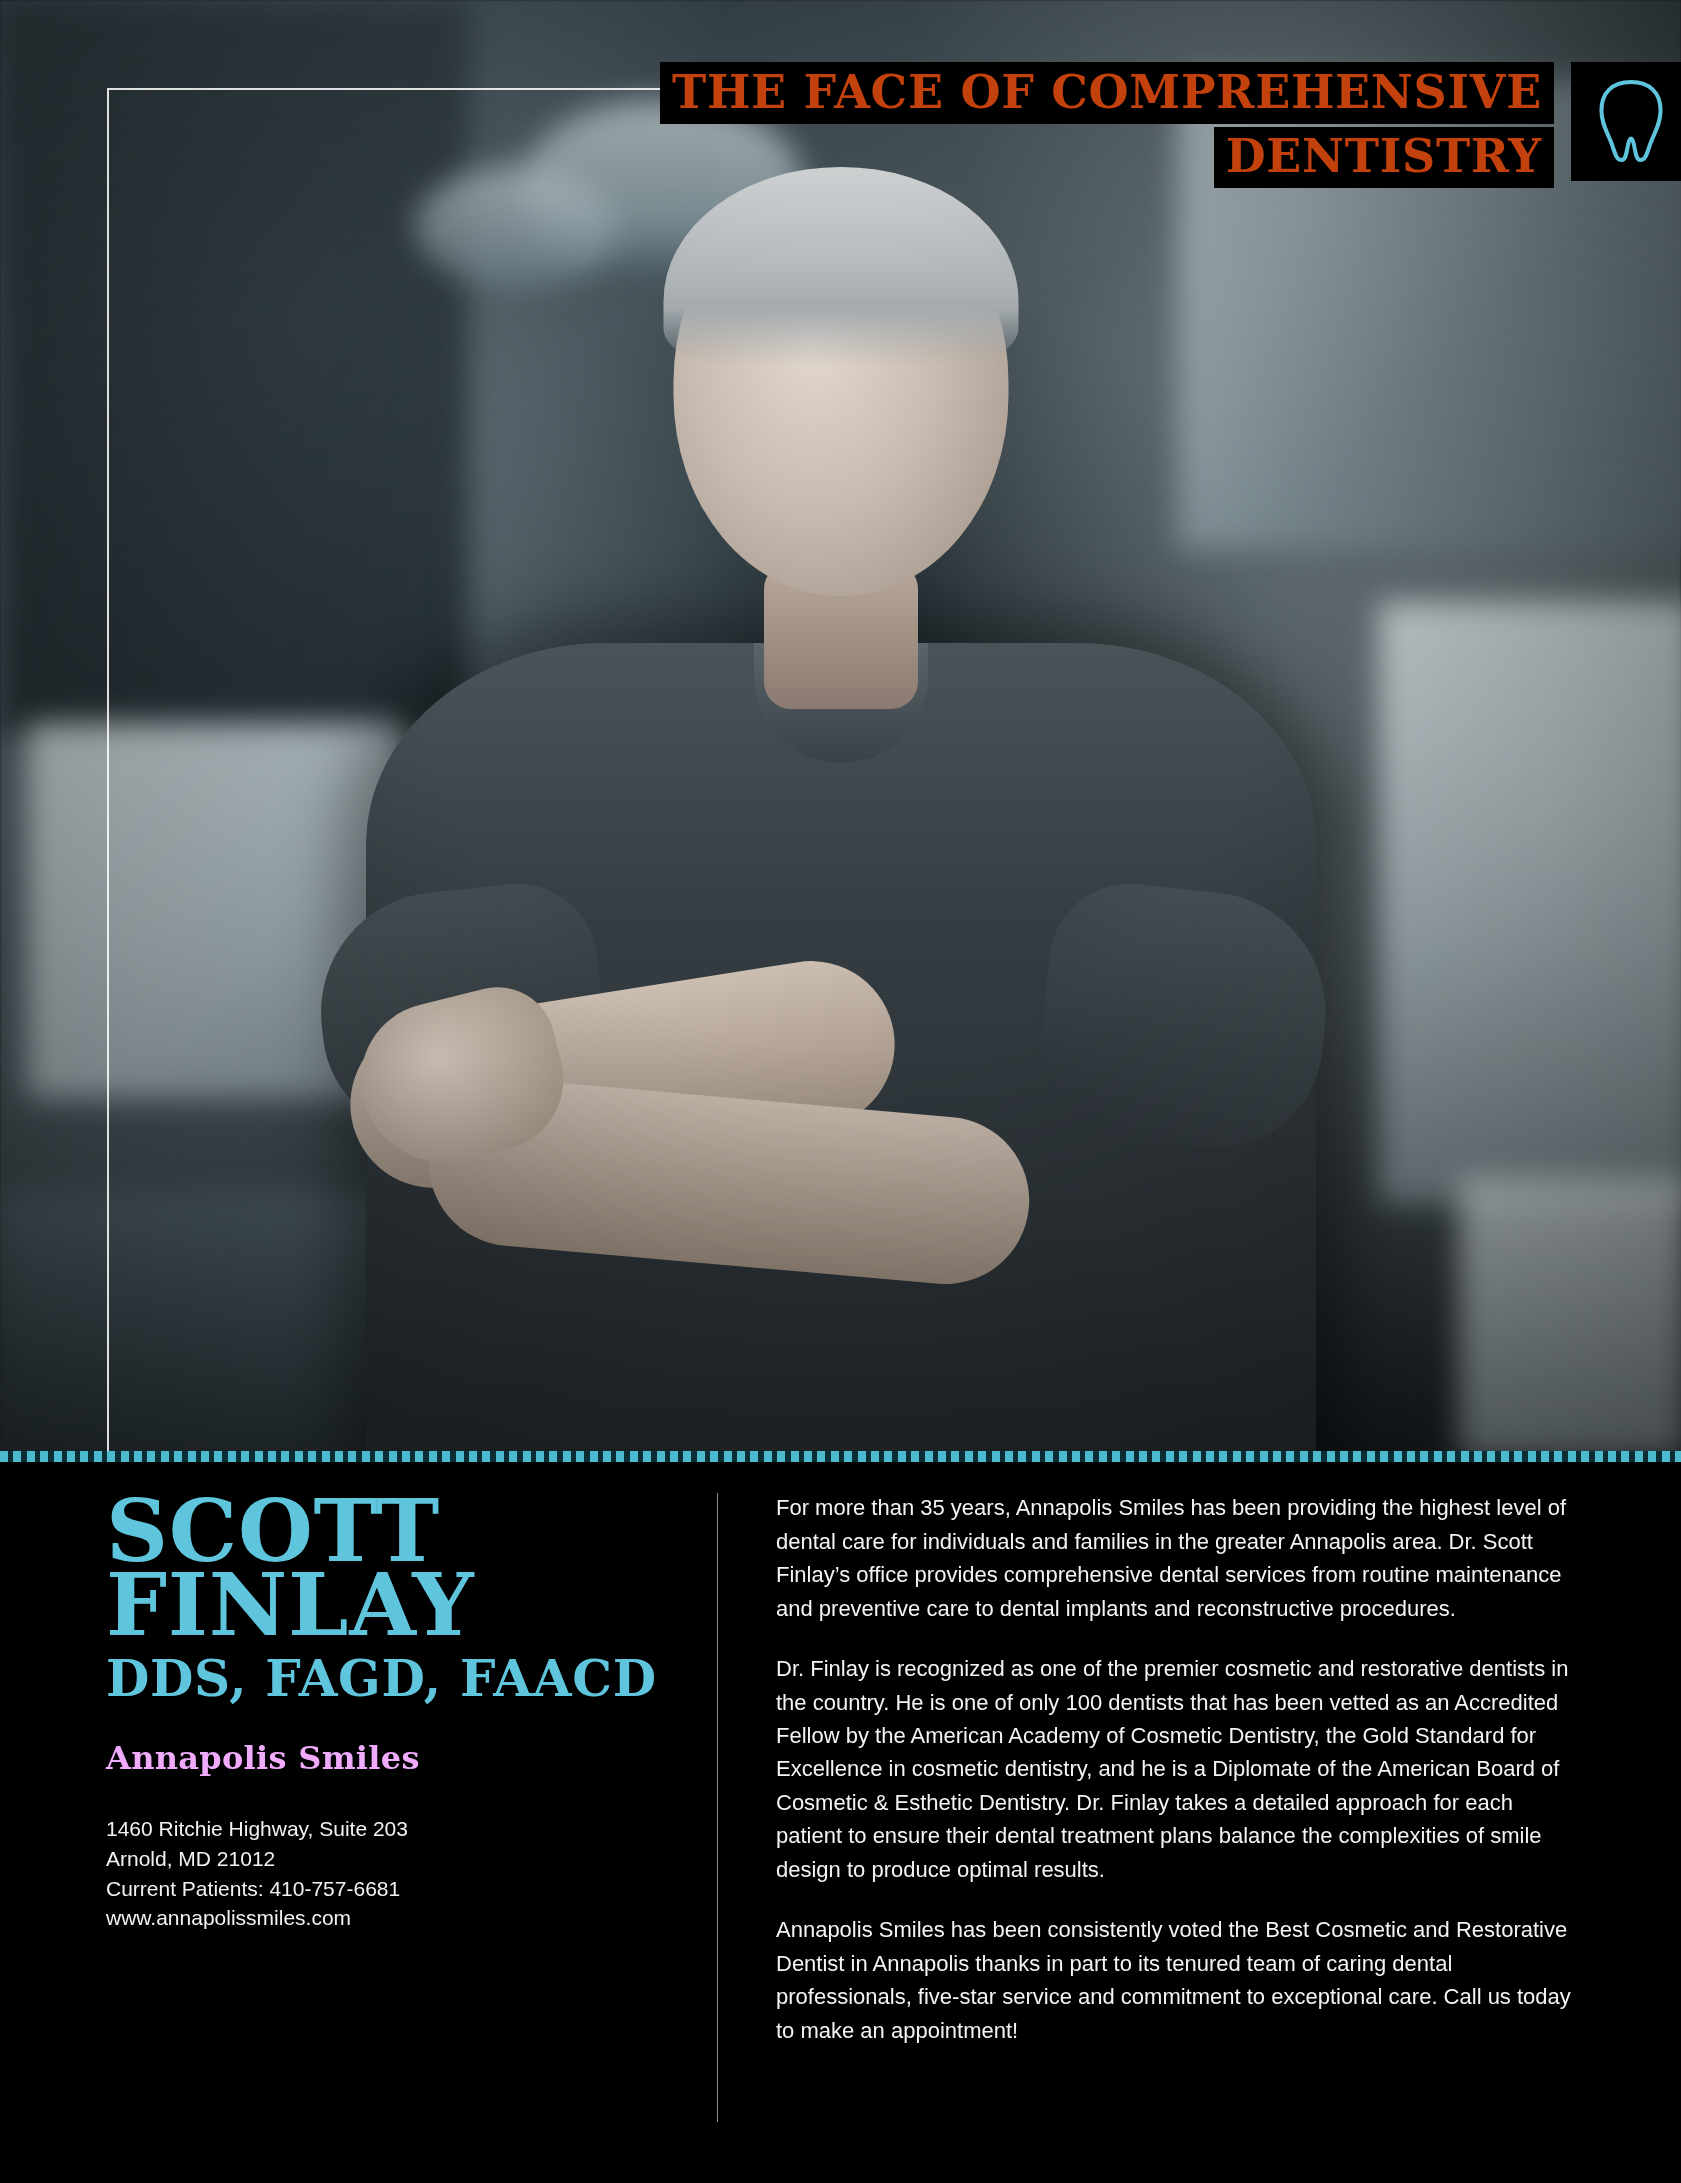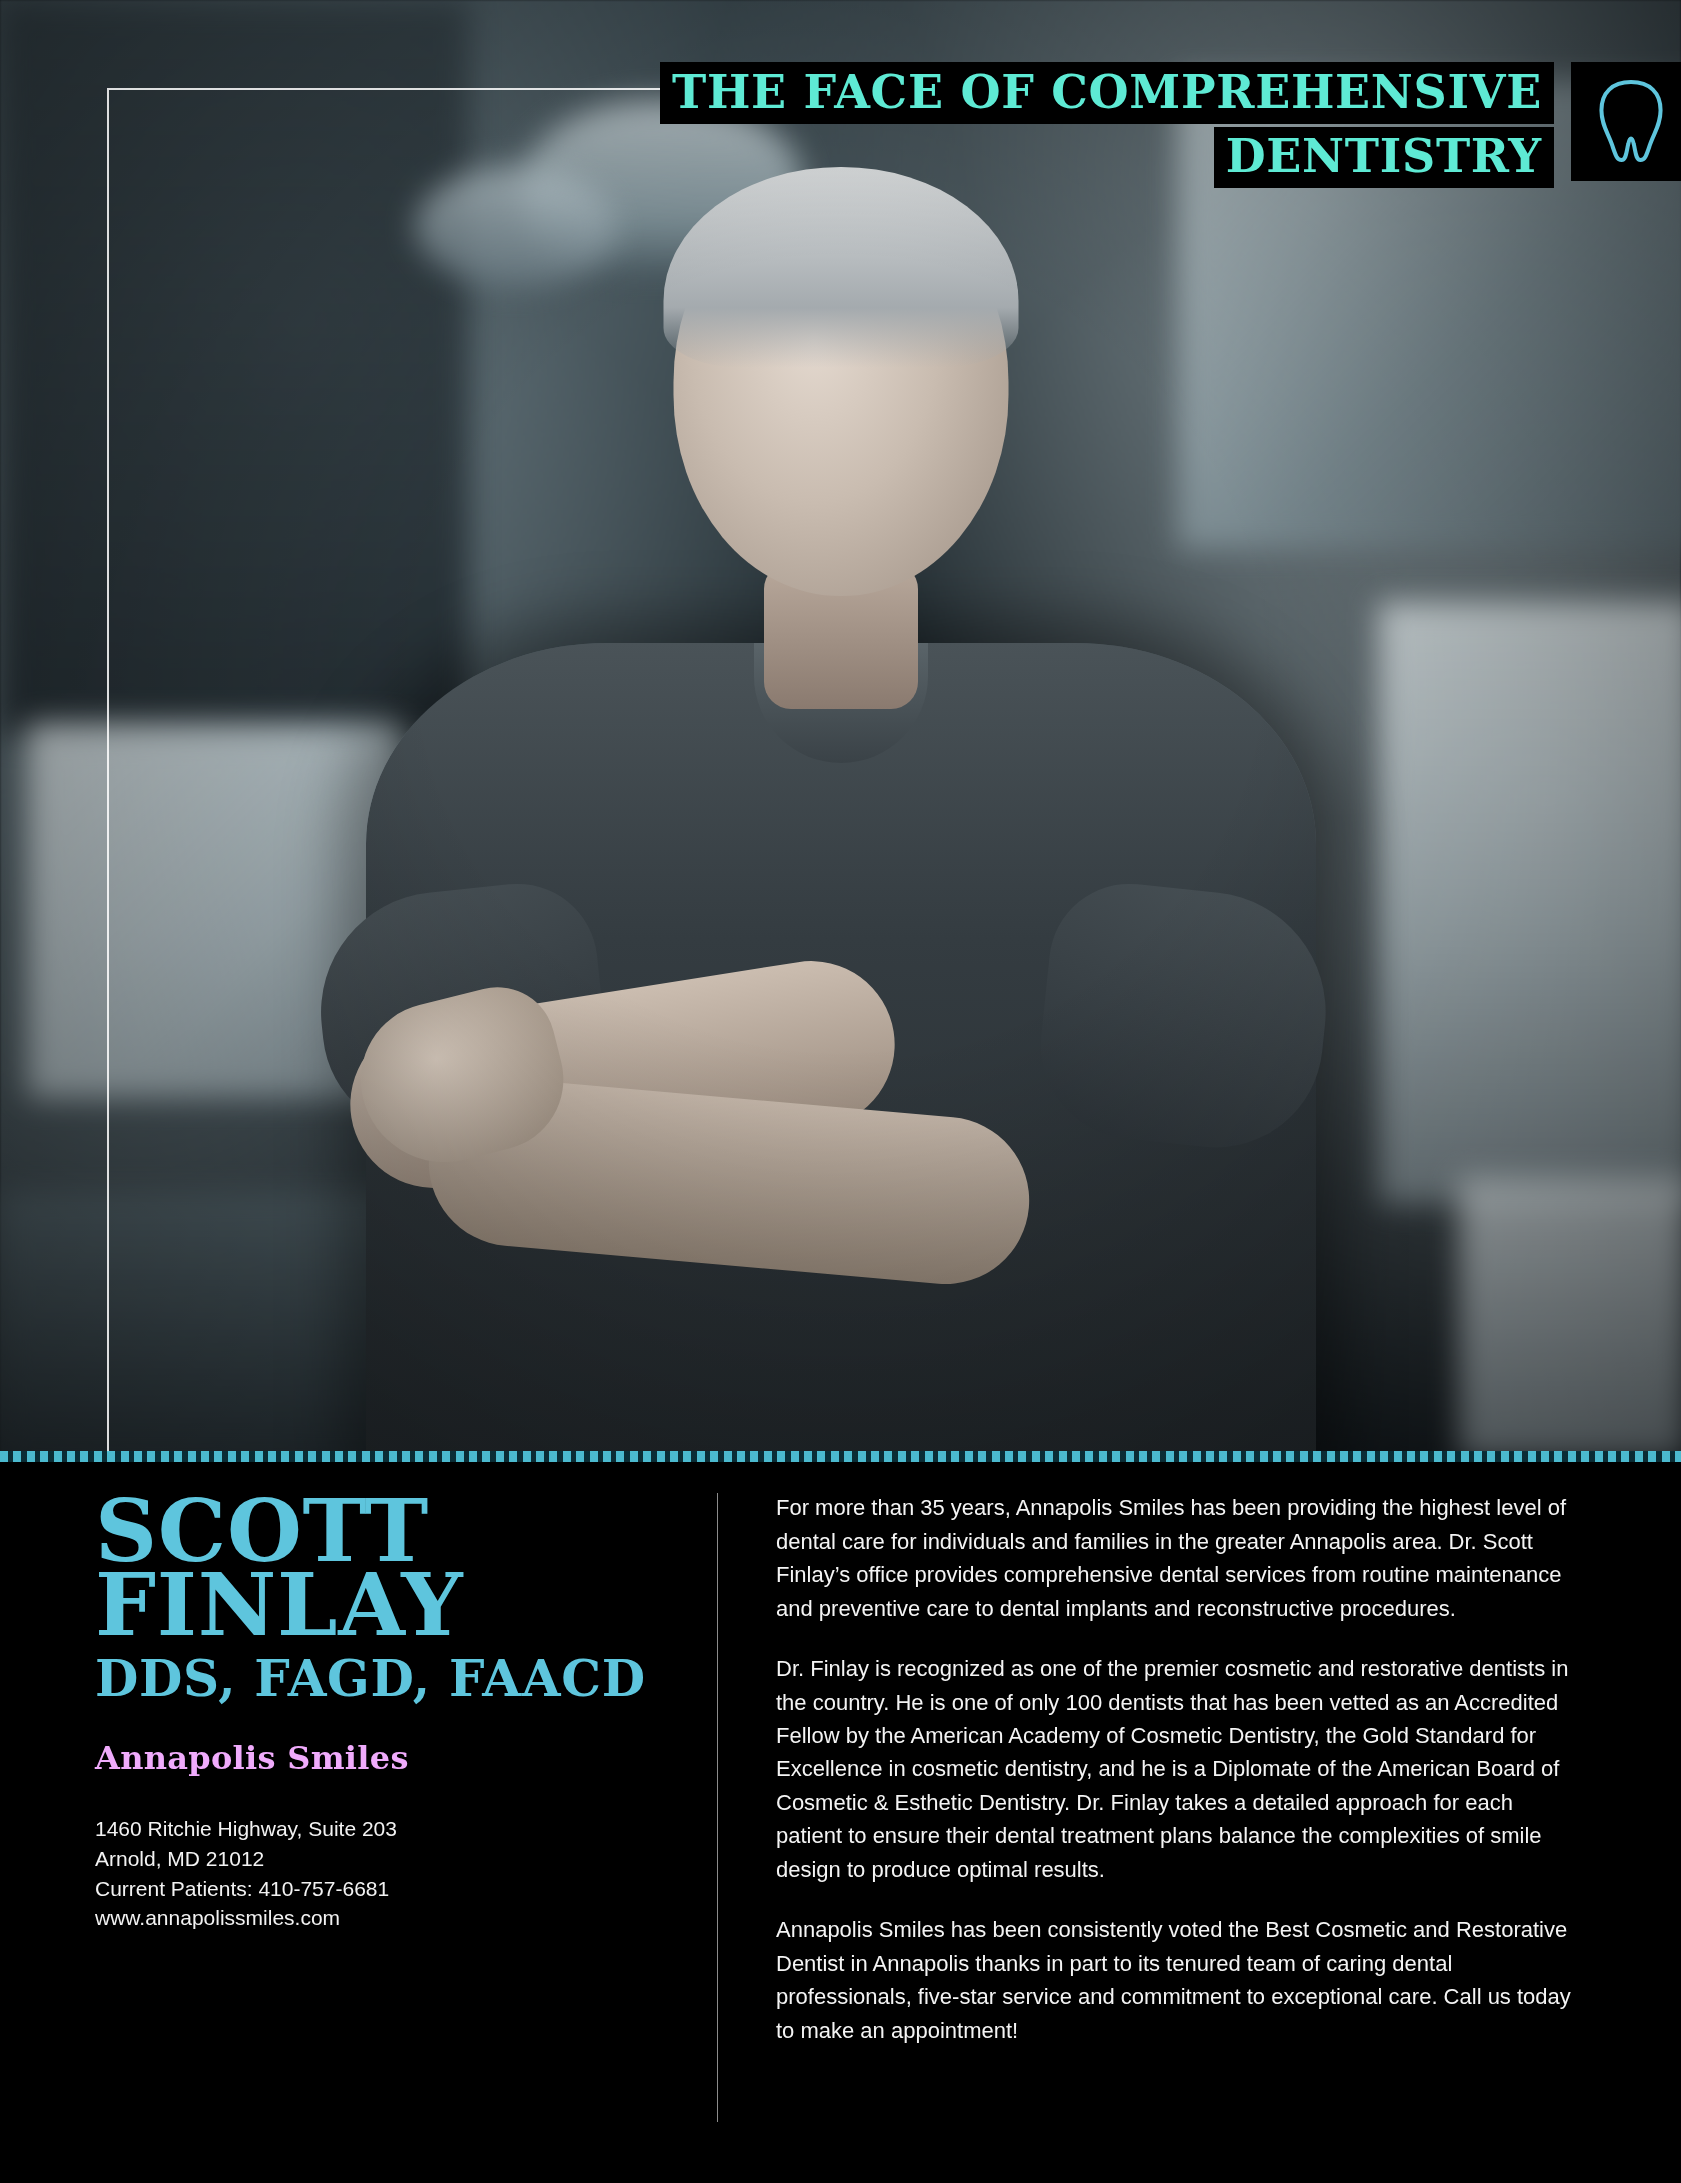--- a/index.html
+++ b/index.html
@@ -211,21 +211,21 @@
     align-items: flex-start;
     gap: 17.4px;
   }
   .banner-text {
     display: flex;
     flex-direction: column;
     align-items: flex-end;
   }
   .banner-line {
     background: #000000;
-    color: #5eead4;
+    color: #c2410c;
     font-family: "DejaVu Serif", serif;
     font-weight: 700;
     font-size: 46px;
     line-height: 1.02;
     letter-spacing: 0.7px;
     padding: 6.7px 12px 8px 12px;
     white-space: nowrap;
     text-transform: uppercase;
   }
   .banner-line + .banner-line { margin-top: 3px; }
@@ -253,21 +253,21 @@
   .lower {
     position: absolute;
     left: 0;
     top: 1462px;
     width: 1681px;
     height: 722px;
     background: #000000;
   }
   .left-col {
     position: absolute;
-    left: 95px;
+    left: 106px;
     top: 32px;
     width: 602px;
   }
   .name {
     font-family: "DejaVu Serif", serif;
     font-weight: 700;
     color: #5ec5dd;
     font-size: 86px;
     line-height: 0.86;
     letter-spacing: 0.7px;

